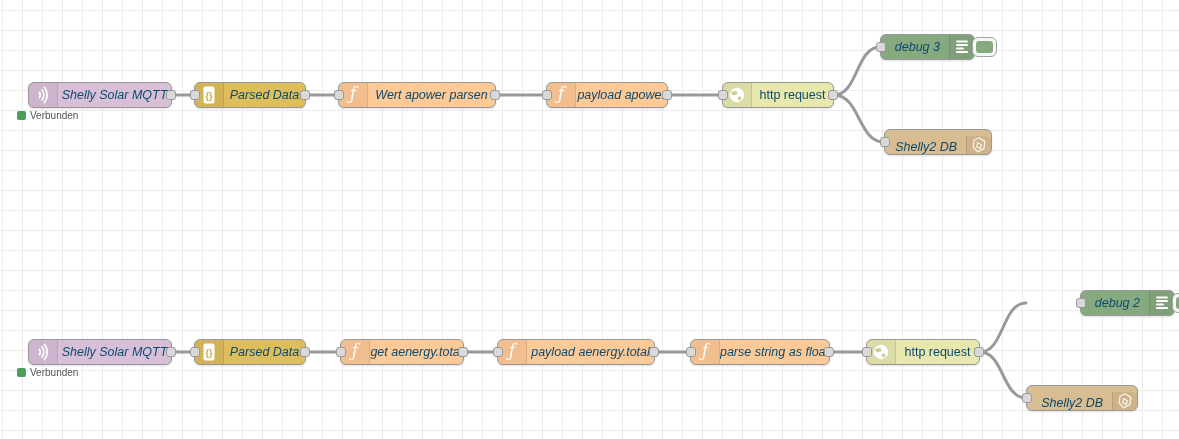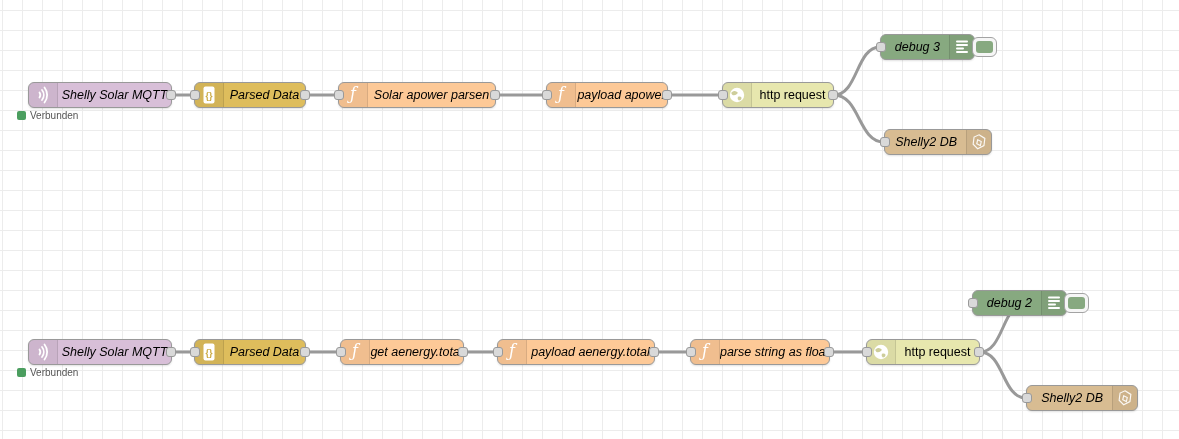--- a/index.html
+++ b/index.html
@@ -19,30 +19,30 @@
     position:absolute;height:26px;box-sizing:border-box;
     border:1px solid #999;border-radius:6px;
     display:flex;align-items:stretch;z-index:2;
     box-shadow:0 1px 2px rgba(0,0,0,.12);
   }
   .node.mqtt{background:var(--c-mqtt,#d8bfd8);margin-left:12px;}
   .node.json{background:var(--c-json,#debd5c);}
   .node.func{background:var(--c-function,#fdc997);}
   .node.http{background:var(--c-http,#e7e7ae);text-align:center;}
   .node.debug{background:var(--c-debug,#87a980);}
-  .node.influx{background:var(--c-influx,#d8bc92);}
+  .node.influx{background:var(--c-influx,#d8bc92);align-items:flex-end;}
   .icon-region{
     width:28px;flex:0 0 28px;background:rgba(0,0,0,0.05);
     display:flex;align-items:center;justify-content:center;position:relative;
   }
   .icon-region.left{border-right:1px solid rgba(0,0,0,0.1);border-radius:5px 0 0 5px;}
   .icon-region.right{border-left:1px solid rgba(0,0,0,0.1);border-radius:0 5px 5px 0;width:24px;flex:0 0 24px;}
   .label{
     flex:1;display:flex;align-items:center;justify-content:center;
-    font-size:12.5px;font-style:italic;color:#000000;white-space:nowrap;
+    font-size:12.5px;font-style:italic;color:#0c4a6e;white-space:nowrap;
     padding:0 6px;overflow:hidden;
   }
   .label.plain{font-style:normal;}
   .label.right-align{justify-content:flex-end;padding-right:9px;}
   .fn-glyph{
     color:#fff;font-family:"DejaVu Serif","DejaVu Sans",serif;
     font-style:italic;font-size:16px;line-height:1;padding-bottom:2px;
   }
   .port{
     position:absolute;top:50%;width:10px;height:10px;margin-top:-5px;
@@ -114,21 +114,21 @@
     </div>
     <div class="label">Parsed Data</div>
     <div class="port in"></div>
     <div class="port out"></div>
   </div>
 
   <div class="node func" style="left:338px;top:82px;width:158px">
     <div class="icon-region left">
         <span class="fn-glyph">ƒ</span>
       </div>
-    <div class="label">Solar apower parsen</div>
+    <div class="label">Wert apower parsen</div>
     <div class="port in"></div>
     <div class="port out"></div>
   </div>
 
   <div class="node func" style="left:546px;top:82px;width:122px">
     <div class="icon-region left">
         <span class="fn-glyph">ƒ</span>
       </div>
     <div class="label">payload apower</div>
     <div class="port in"></div>
@@ -242,21 +242,21 @@
           <path d="M4 7 q3 -2 5 -1 q3 1 1 3 q-3 2 -5 1 q-2 -2 -1 -3z"></path>
           <path d="M11 12 q3 -1 4 1 q0 3 -3 3 q-2 -1 -1 -4z"></path>
         </g>
       </svg>
     </div>
     <div class="label plain">http request</div>
     <div class="port in"></div>
     <div class="port out"></div>
   </div>
 
-  <div class="node debug" style="left:972px;top:290px;width:95px">
+  <div class="node debug" style="left:1080px;top:290px;width:95px">
     <div class="debug-btn">
         <span class="inner"></span>
       </div>
     <div class="label right-align">debug 2</div>
     <div class="icon-region right">
       <svg width="16" height="16" viewBox="0 0 16 16" fill="#fff">
         <rect x="2" y="1.5" width="12" height="2" rx="1"></rect>
         <rect x="2" y="5" width="12" height="2" rx="1"></rect>
         <rect x="2" y="8.5" width="8" height="2" rx="1"></rect>
         <rect x="2" y="12" width="12" height="2" rx="1"></rect>

